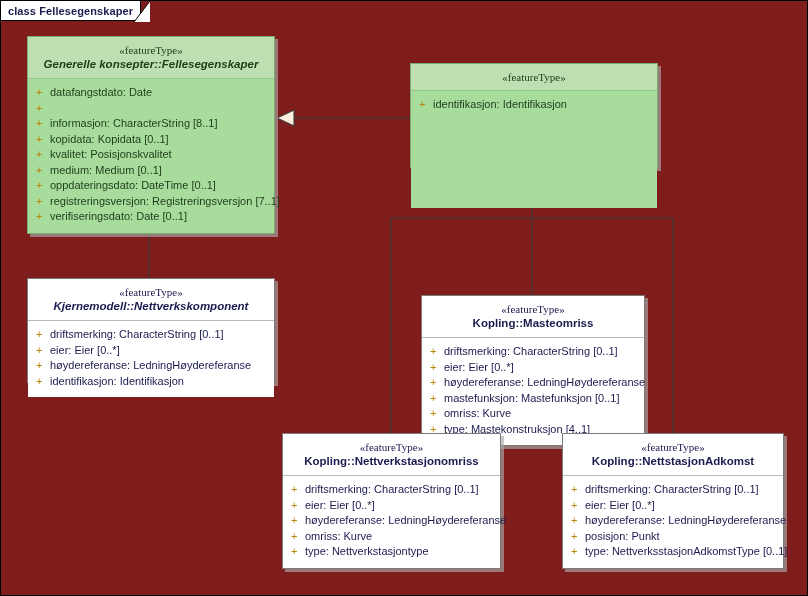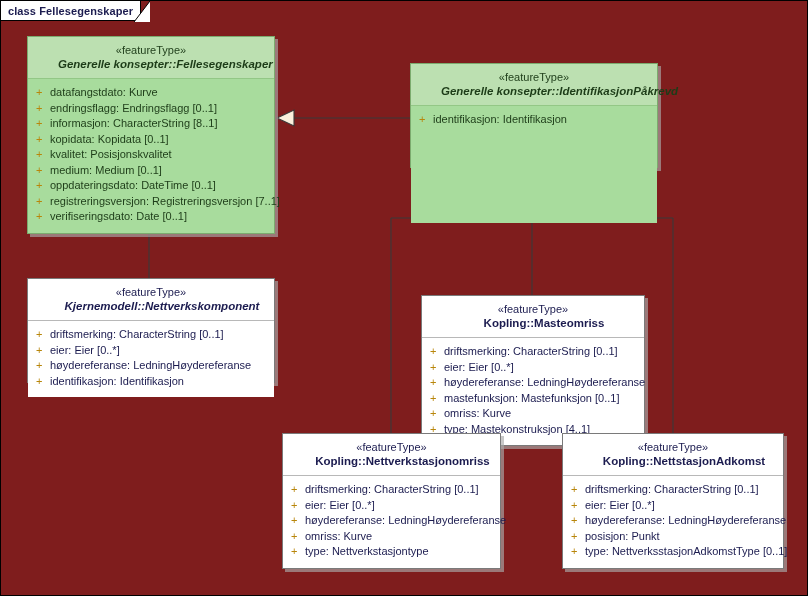--- a/index.html
+++ b/index.html
@@ -74,31 +74,31 @@
   }
   .uml-class.green .uml-head {
     background: #bce0b1;
     border-bottom: 1px solid #93c786;
   }
   .stereotype {
     font-size: 11px;
     color: #1b1b4f;
     line-height: 14px;
     white-space: nowrap;
+    font-family: Liberation Serif, serif;
   }
   .uml-class.green .stereotype {
     color: #22401d;
   }
   .classname {
     font-size: 11.5px;
     font-weight: bold;
     color: #1b1b4f;
     line-height: 15px;
     white-space: nowrap;
-    margin-left: 22px;
   }
   .uml-class.green .classname {
     color: #1d3c18;
     font-style: italic;
   }
   .classname.abstract {
     font-style: italic;
   }
   .uml-body {
     padding: 6px 4px 8px 8px;
@@ -194,25 +194,24 @@
   </svg>
 
   <div class="uml-class green" style="left:26px; top:35px; width:248px;">
     <div class="uml-head">
       <div class="stereotype">«featureType»</div>
       <div class="classname abstract">Generelle konsepter::Fellesegenskaper</div>
     </div>
     <div class="uml-body">
       <div class="attr-row">
         <span class="attr-vis">+</span>
-        <span class="attr-text">datafangstdato: Kurve</span>
-      </div>
-      <div class="attr-row">
-        <span class="attr-vis">+</span>
-        <span class="attr-text">endringsflagg: Endringsflagg [0..1]</span>
+        <span class="attr-text">datafangstdato: Date</span>
+      </div>
+      <div class="attr-row">
+        <span class="attr-vis">+</span>
       </div>
       <div class="attr-row">
         <span class="attr-vis">+</span>
         <span class="attr-text">informasjon: CharacterString [8..1]</span>
       </div>
       <div class="attr-row">
         <span class="attr-vis">+</span>
         <span class="attr-text">kopidata: Kopidata [0..1]</span>
       </div>
       <div class="attr-row">
@@ -234,21 +233,20 @@
       <div class="attr-row">
         <span class="attr-vis">+</span>
         <span class="attr-text">verifiseringsdato: Date [0..1]</span>
       </div>
     </div>
   </div>
 
   <div class="uml-class green" style="left:409px; top:62px; width:248px; height:105px;">
     <div class="uml-head">
       <div class="stereotype">«featureType»</div>
-      <div class="classname abstract">Generelle konsepter::IdentifikasjonPåkrevd</div>
     </div>
     <div class="uml-body" style="height:100%;">
       <div class="attr-row">
         <span class="attr-vis">+</span>
         <span class="attr-text">identifikasjon: Identifikasjon</span>
       </div>
     </div>
   </div>
 
   <div class="uml-class" style="left:26px; top:277px; width:248px; height:105px;">

